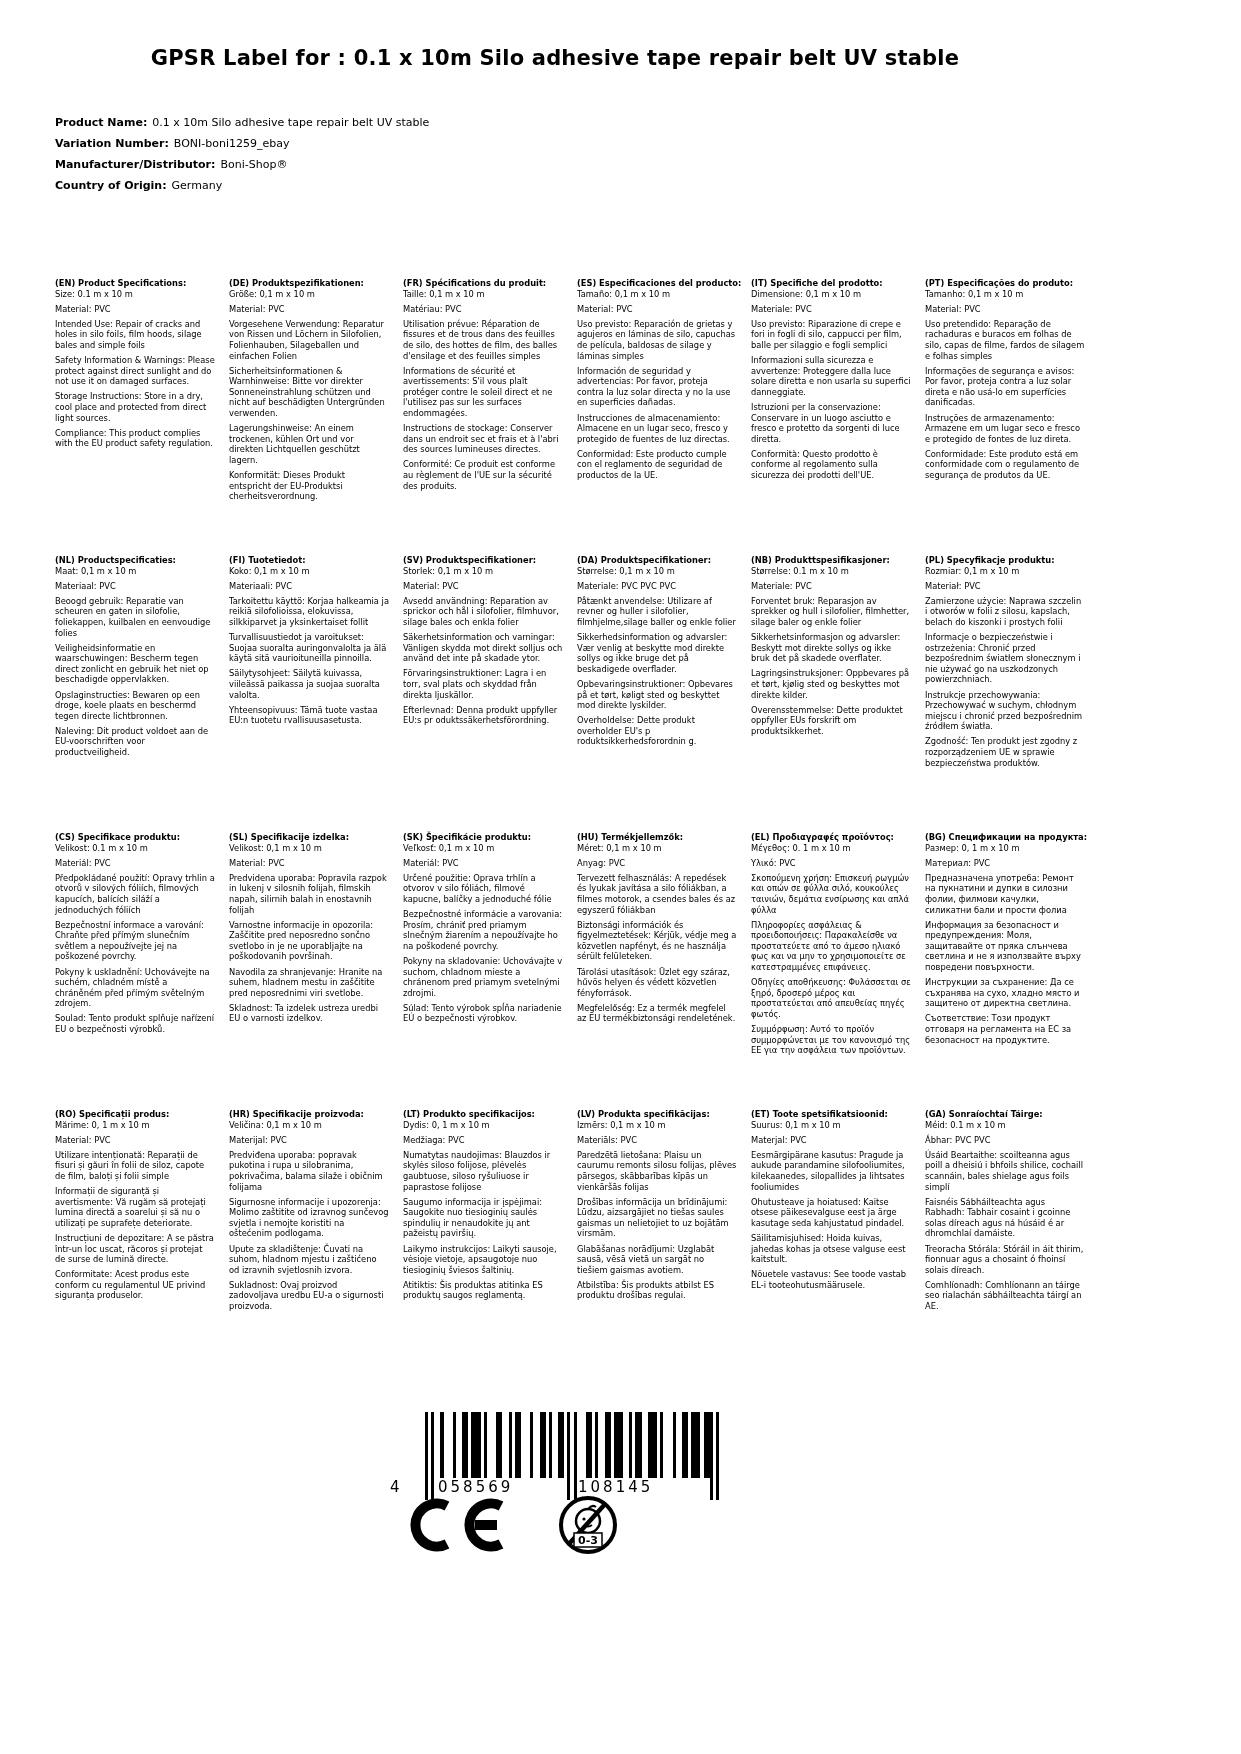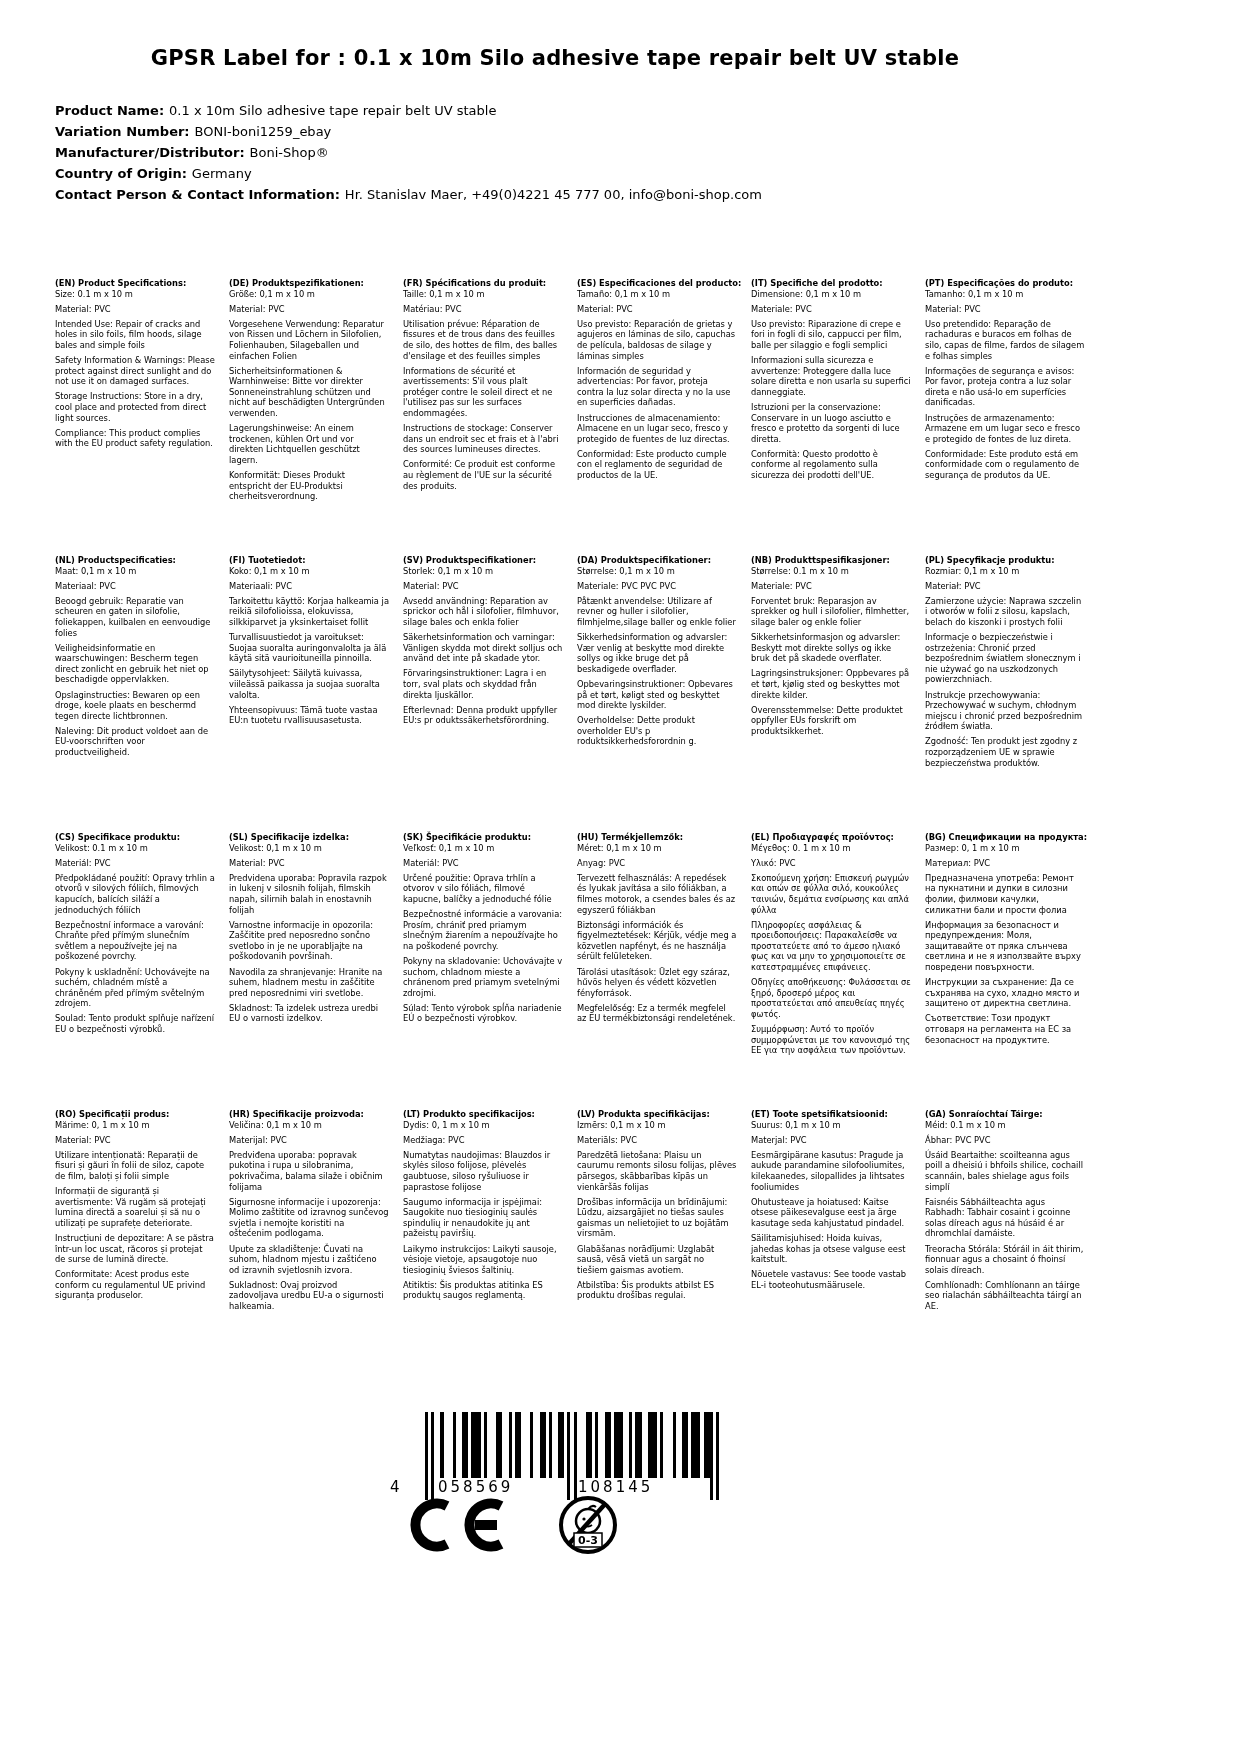--- a/index.html
+++ b/index.html
@@ -1,20 +1,20 @@
 <!DOCTYPE html>
 <html><head>
 <meta charset="utf-8">
 <style>
   html,body{margin:0;padding:0;background:#ffffff;}
   .page{position:relative;width:1241px;height:1754px;background:#ffffff;overflow:hidden;
         font-family:"DejaVu Sans",sans-serif;color:#000;}
   .doc-title{position:absolute;left:0;top:46px;width:1110px;text-align:center;
              font-size:21px;font-weight:bold;letter-spacing:.2px;}
-  .info{position:absolute;left:55px;top:100px;font-size:13px;line-height:21px;}
+  .info{position:absolute;left:55px;top:112px;font-size:11px;line-height:21px;}
   .info .row b{font-weight:bold;}
   .info .row span{margin-left:5px;}
   .spec-grid{position:absolute;left:55px;top:278px;display:grid;
              grid-template-columns:repeat(6,160px);column-gap:14px;grid-auto-rows:277px;}
   .spec-block{font-size:8.3px;line-height:10.6px;overflow:visible;}
   .spec-title{margin:0;font-size:8.3px;line-height:10.6px;font-weight:bold;white-space:nowrap;}
   .spec-par{margin:0 0 4.5px 0;}
   .barcode{position:absolute;left:390px;top:1412px;width:360px;height:92px;}
   .bc-prefix{position:absolute;left:0px;top:66px;font-size:15px;}
   .bc-bars{position:absolute;left:35px;top:0;display:flex;align-items:flex-start;}
@@ -36,21 +36,20 @@
   <div class="info" id="info">
   <div class="row"><b>Product Name:</b><span>0.1 x 10m Silo adhesive tape repair belt UV stable</span></div>
 
 
   <div class="row"><b>Variation Number:</b><span>BONI-boni1259_ebay</span></div>
 
   <div class="row"><b>Manufacturer/Distributor:</b><span>Boni-Shop®</span></div>
 
   <div class="row"><b>Country of Origin:</b><span>Germany</span></div>
 
-  <div class="row"><b>Contact Person &amp; Contact Information:</b><span>Hr. Stanislav Maer, +49(0)4221 45 777 00, info@boni-shop.com</span></div>
 </div>
 
   <div class="spec-grid" id="specGrid">
   <section class="spec-block">
     <h3 class="spec-title">(EN) Product Specifications:</h3>
   <p class="spec-par">Size: 0.1 m x 10 m</p>
         <p class="spec-par">Material: PVC</p>
         <p class="spec-par">Intended Use: Repair of cracks and holes in silo foils, film hoods, silage bales and simple foils</p>
         <p class="spec-par">Safety Information &amp; Warnings: Please protect against direct sunlight and do not use it on damaged surfaces.</p>
         <p class="spec-par">Storage Instructions: Store in a dry, cool place and protected from direct light sources.</p>
@@ -237,21 +236,21 @@
         <p class="spec-par">Conformitate: Acest produs este conform cu regulamentul UE privind siguranța produselor.</p>
       </section>
 
   <section class="spec-block">
     <h3 class="spec-title">(HR) Specifikacije proizvoda:</h3>
   <p class="spec-par">Veličina: 0,1 m x 10 m</p>
         <p class="spec-par">Materijal: PVC</p>
         <p class="spec-par">Predviđena uporaba: popravak pukotina i rupa u silobranima, pokrivačima, balama silaže i običnim folijama</p>
         <p class="spec-par">Sigurnosne informacije i upozorenja: Molimo zaštitite od izravnog sunčevog svjetla i nemojte koristiti na oštećenim podlogama.</p>
         <p class="spec-par">Upute za skladištenje: Čuvati na suhom, hladnom mjestu i zaštićeno od izravnih svjetlosnih izvora.</p>
-        <p class="spec-par">Sukladnost: Ovaj proizvod zadovoljava uredbu EU-a o sigurnosti halkeamia.</p>
+        <p class="spec-par">Sukladnost: Ovaj proizvod zadovoljava uredbu EU-a o sigurnosti proizvoda.</p>
       </section>
 
   <section class="spec-block">
     <h3 class="spec-title">(LT) Produkto specifikacijos:</h3>
   <p class="spec-par">Dydis: 0, 1 m x 10 m</p>
         <p class="spec-par">Medžiaga: PVC</p>
         <p class="spec-par">Numatytas naudojimas: Blauzdos ir skylės siloso folijose, plėvelės gaubtuose, siloso ryšuliuose ir paprastose folijose</p>
         <p class="spec-par">Saugumo informacija ir įspėjimai: Saugokite nuo tiesioginių saulės spindulių ir nenaudokite jų ant pažeistų paviršių.</p>
         <p class="spec-par">Laikymo instrukcijos: Laikyti sausoje, vėsioje vietoje, apsaugotoje nuo tiesioginių šviesos šaltinių.</p>
         <p class="spec-par">Atitiktis: Šis produktas atitinka ES produktų saugos reglamentą.</p>

